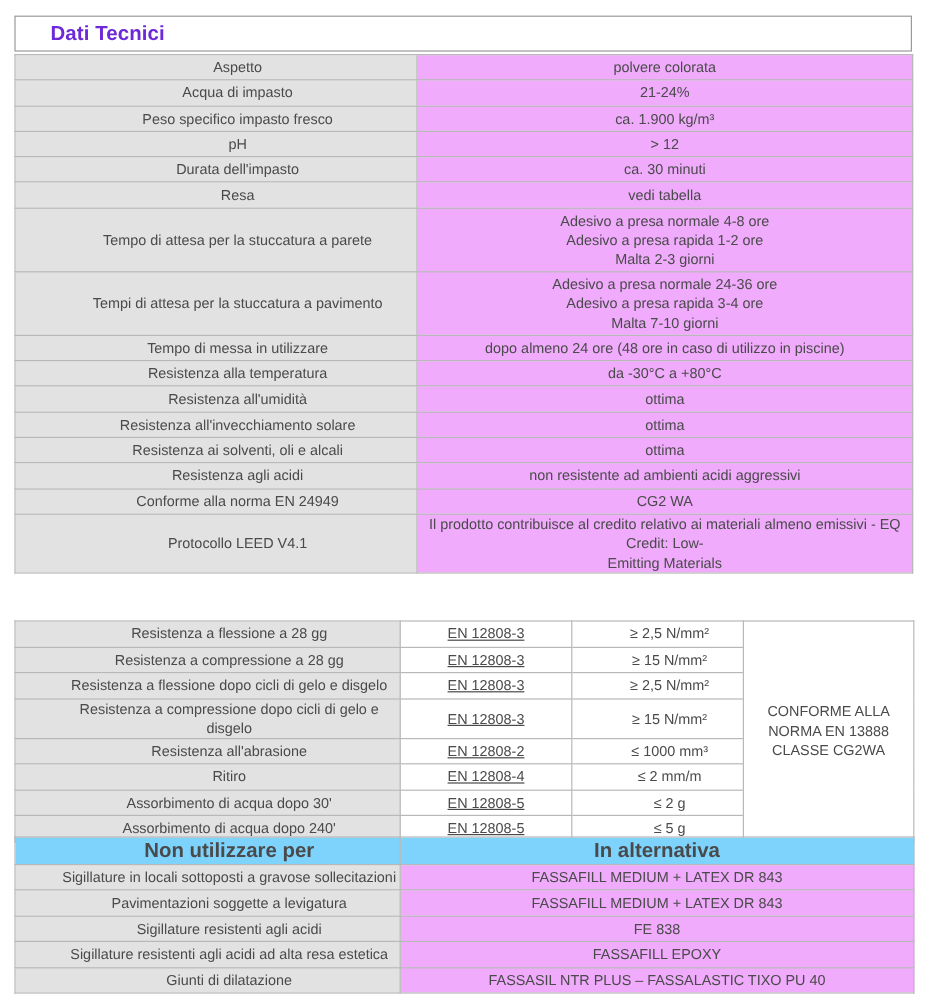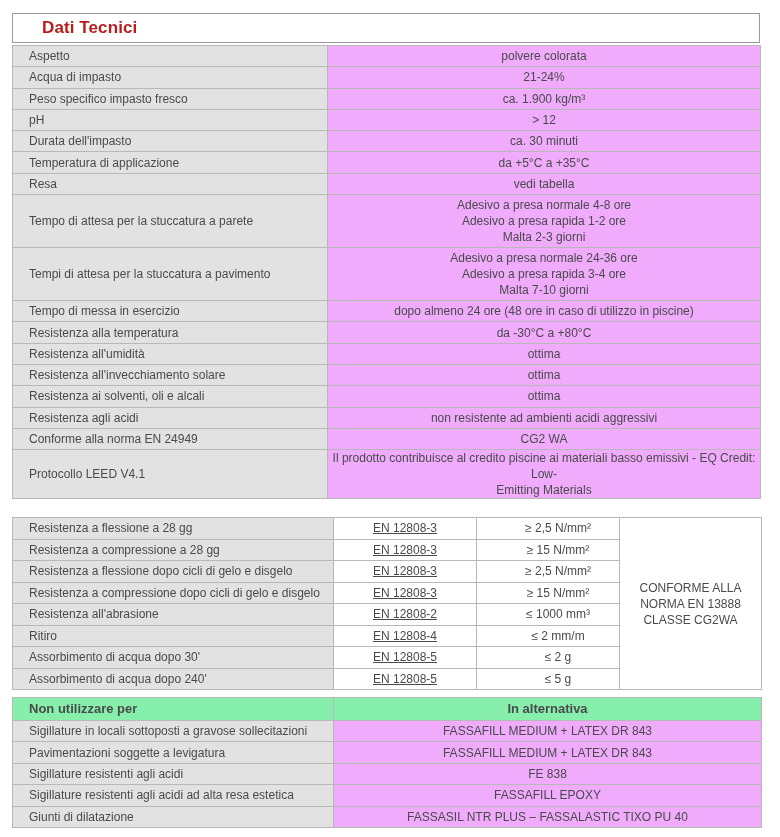--- a/index.html
+++ b/index.html
@@ -7,51 +7,51 @@
       width: 780px; height: 837px; position: relative; overflow: hidden;
       font-family: "Liberation Sans", sans-serif;
       color: #4a4a4a;
     }
     .title-box {
       position: absolute; left: 12px; top: 13px; width: 748px; height: 30px;
       border: 1px solid #9a9a9a; background: #fff; box-sizing: border-box;
     }
     .title-box h1 {
       margin: 0; position: absolute; left: 29px; top: 4px;
-      font-size: 17px; font-weight: bold; color: #b91c1c; letter-spacing: 0.1px;
+      font-size: 17px; font-weight: bold; color: #6d28d9; letter-spacing: 0.1px;
     }
     table {
       position: absolute; left: 12px; width: 749px;
       border-collapse: collapse; table-layout: fixed;
       font-size: 12px; color: #4a4a4a;
     }
     td, th {
       border: 1px solid #b8b8b8; padding: 0;
       line-height: 16px; vertical-align: middle;
     }
     td.lbl, th.lbl {
-      background: #e1e2e1; text-align: left; padding-left: 16px;
+      background: #e1e2e1; text-align: center; padding-left: 36px;
     }
     td.val { background: #f0abfc; text-align: center; }
     td.val .line { display: block; }
     #t1 { top: 45px; }
     #t1 td.lbl { width: 298px; }
     #t1 tr { height: 21.3px; }
     #t1 tr.tall { height: 53px; }
     #t1 tr.mid { height: 37px; }
     #t2 { top: 517px; border-radius: 17px; }
     #t2 tr { height: 21.5px; }
     #t2 td.norm { background: #fff; text-align: center; text-decoration: underline; }
     #t2 td.req { background: #fff; text-align: center; padding-left: 20px; }
     #t2 td.note { background: #fff; text-align: center; line-height: 16px; }
     #t3 { top: 697px; }
     #t3 tr { height: 21.4px; }
     #t3 th {
-      font-weight: bold; font-size: 13px; color: #4a4a4a;
-      background: #86efac; height: 22px;
+      font-weight: bold; font-size: 17px; color: #4a4a4a;
+      background: #7dd3fc; height: 22px;
     }
     #t3 th.alt { text-align: center; }
     .outer { border: 1px solid #9a9a9a; }
   </style>
 </head>
 <body>
 
 <div class="title-box">
   <h1>Dati Tecnici</h1>
 </div>
@@ -82,26 +82,20 @@
           <span class="line">&gt; 12</span>
         </td>
       </tr>
       <tr>
         <td class="lbl">Durata dell'impasto</td>
         <td class="val">
           <span class="line">ca. 30 minuti</span>
         </td>
       </tr>
       <tr>
-        <td class="lbl">Temperatura di applicazione</td>
-        <td class="val">
-          <span class="line">da +5°C a +35°C</span>
-        </td>
-      </tr>
-      <tr>
         <td class="lbl">Resa</td>
         <td class="val">
           <span class="line">vedi tabella</span>
         </td>
       </tr>
       <tr class="tall">
         <td class="lbl">Tempo di attesa per la stuccatura a parete</td>
         <td class="val">
           <span class="line">Adesivo a presa normale 4-8 ore</span>
           <span class="line">Adesivo a presa rapida 1-2 ore</span>
@@ -110,21 +104,21 @@
       </tr>
       <tr class="tall">
         <td class="lbl">Tempi di attesa per la stuccatura a pavimento</td>
         <td class="val">
           <span class="line">Adesivo a presa normale 24-36 ore</span>
           <span class="line">Adesivo a presa rapida 3-4 ore</span>
           <span class="line">Malta 7-10 giorni</span>
         </td>
       </tr>
       <tr>
-        <td class="lbl">Tempo di messa in esercizio</td>
+        <td class="lbl">Tempo di messa in utilizzare</td>
         <td class="val">
           <span class="line">dopo almeno 24 ore (48 ore in caso di utilizzo in piscine)</span>
         </td>
       </tr>
       <tr>
         <td class="lbl">Resistenza alla temperatura</td>
         <td class="val">
           <span class="line">da -30°C a +80°C</span>
         </td>
       </tr>
@@ -154,21 +148,21 @@
       </tr>
       <tr>
         <td class="lbl">Conforme alla norma EN 24949</td>
         <td class="val">
           <span class="line">CG2 WA</span>
         </td>
       </tr>
       <tr class="mid">
         <td class="lbl">Protocollo LEED V4.1</td>
         <td class="val">
-          <span class="line">Il prodotto contribuisce al credito piscine ai materiali basso emissivi - EQ Credit: Low-</span>
+          <span class="line">Il prodotto contribuisce al credito relativo ai materiali almeno emissivi - EQ Credit: Low-</span>
           <span class="line">Emitting Materials</span>
         </td>
       </tr>
     </tbody>
 </table>
 
 <table id="t2" class="outer">
   <colgroup>
     <col style="width:321px">
     <col style="width:143px">

